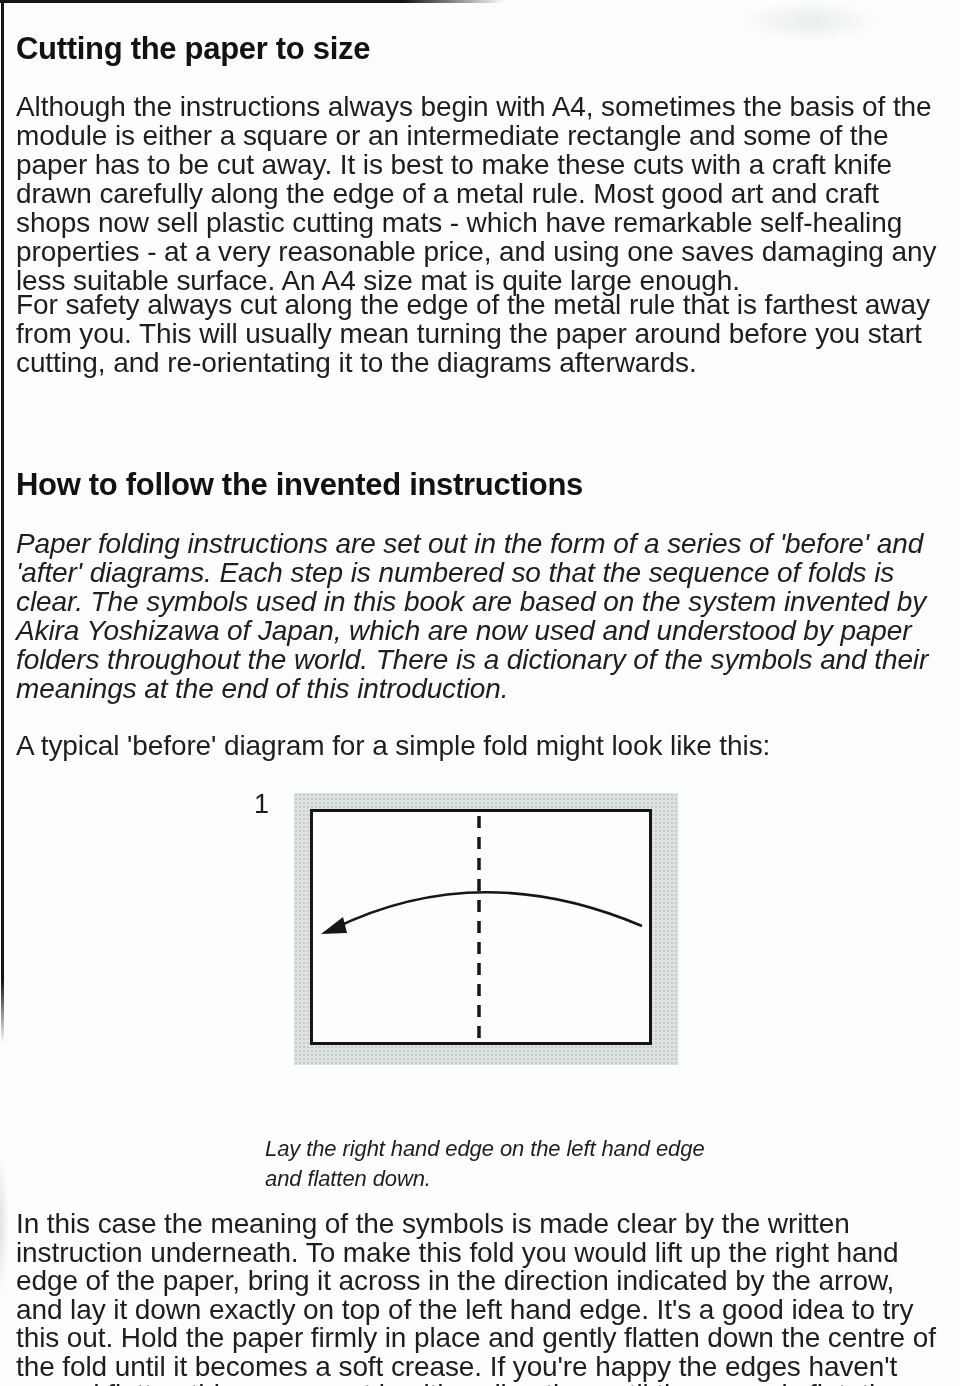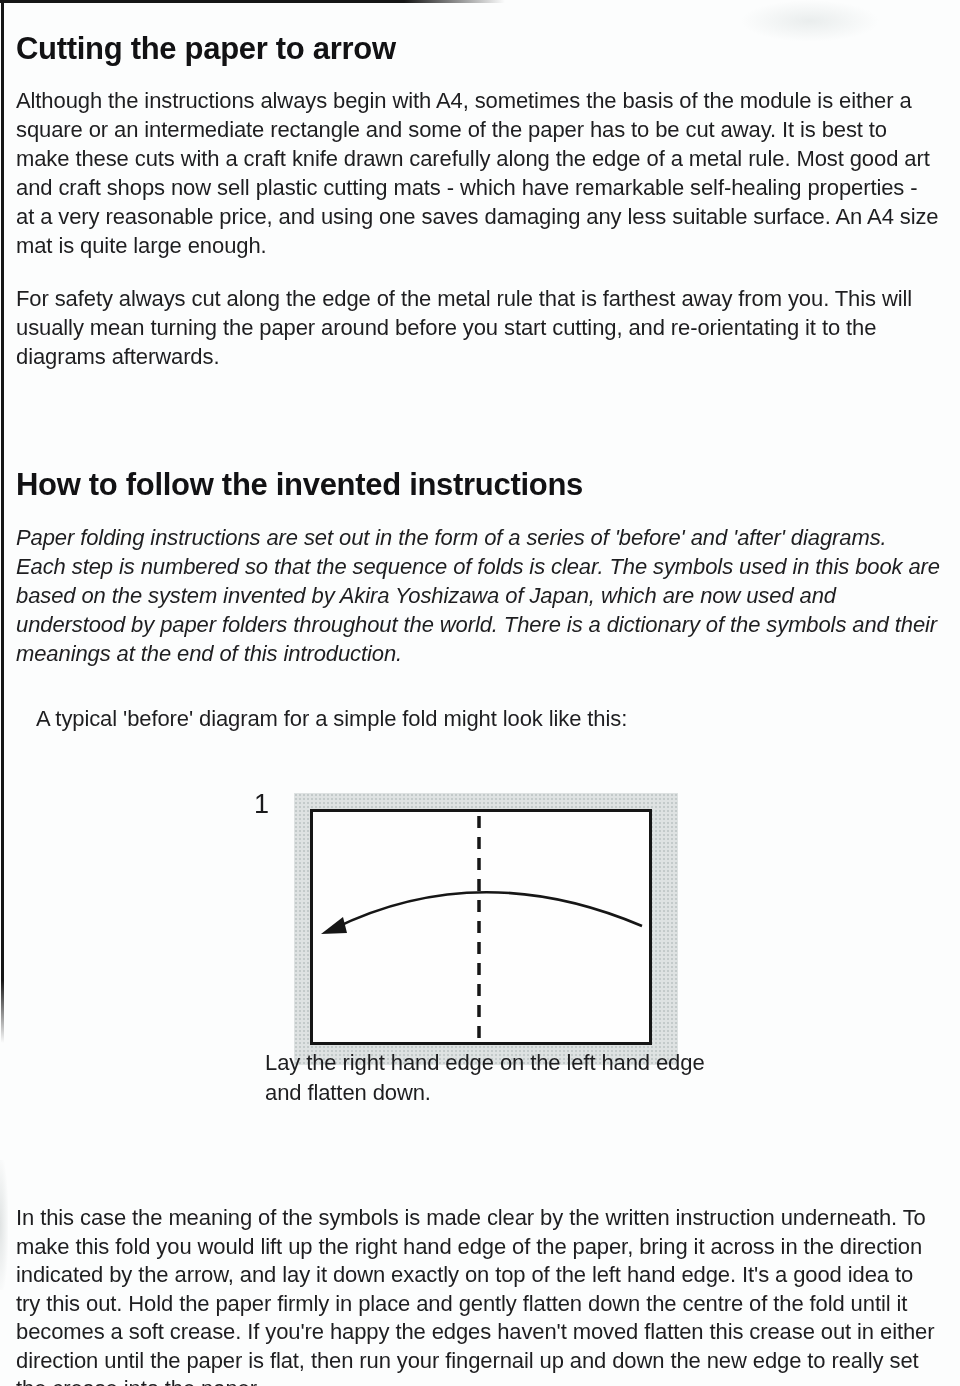--- a/index.html
+++ b/index.html
@@ -49,28 +49,28 @@
     letter-spacing: -0.3px;
     color: #121214;
   }
   .h1-cutting { top: 10px; }
   .h2-how { top: 446px; }
 
   .para {
     position: absolute;
     left: 16px;
     width: 924px;
-    font-size: 22px;
+    font-size: 28px;
     line-height: 29px;
     letter-spacing: -0.1px;
   }
   .p-cut-1   { top: 64px; }
   .p-cut-2   { top: 262px; }
   .p-fold-1  { top: 501px; font-style: italic; }
-  .p-intro   { top: 682px; margin-left: 20px; }
+  .p-intro   { top: 703px; }
   .p-fold-2  { top: 1182px; line-height: 28.5px; }
 
   
   .fig-step-number {
     position: absolute;
     left: 254px; top: 789px;
     font-size: 27px;
     color: #1a1a1c;
   }
   .fig-board {
@@ -85,36 +85,37 @@
     position: absolute;
     left: 16px; top: 16px;
     width: 336px; height: 230px;
     border: 3px solid #161616;
     background: #fefefe;
   }
   .fig-paper svg { display: block; }
 
   .fig-caption {
     position: absolute;
-    left: 265px; top: 1026px;
+    left: 265px; top: 1112px;
     width: 446px;
     font-size: 22px;
     line-height: 30px;
     letter-spacing: -0.1px;
+    font-style: italic;
   }
 </style>
 </head>
 <body>
 
 <div class="scan-line-left"></div>
 <div class="scan-line-top"></div>
 <div class="scan-smudge-tr"></div>
 <div class="scan-smudge-left"></div>
 
-<h1 class="heading h1-cutting">Cutting the paper to arrow</h1>
+<h1 class="heading h1-cutting">Cutting the paper to size</h1>
 
 <p class="para p-cut-1">Although the instructions always begin with A4, sometimes the basis of the module is either a square or an intermediate rectangle and some of the paper has to be cut away. It is best to make these cuts with a craft knife drawn carefully along the edge of a metal rule. Most good art and craft shops now sell plastic cutting mats - which have remarkable self-healing properties - at a very reasonable price, and using one saves damaging any less suitable surface. An A4 size mat is quite large enough.</p>
 
 <p class="para p-cut-2">For safety always cut along the edge of the metal rule that is farthest away from you. This will usually mean turning the paper around before you start cutting, and re-orientating it to the diagrams afterwards.</p>
 
 <h1 class="heading h2-how">How to follow the invented instructions</h1>
 
 <p class="para p-fold-1">Paper folding instructions are set out in the form of a series of 'before' and 'after' diagrams. Each step is numbered so that the sequence of folds is clear. The symbols used in this book are based on the system invented by Akira Yoshizawa of Japan, which are now used and understood by paper folders throughout the world. There is a dictionary of the symbols and their meanings at the end of this introduction.</p>
 
 <p class="para p-intro">A typical 'before' diagram for a simple fold might look like this:</p>

